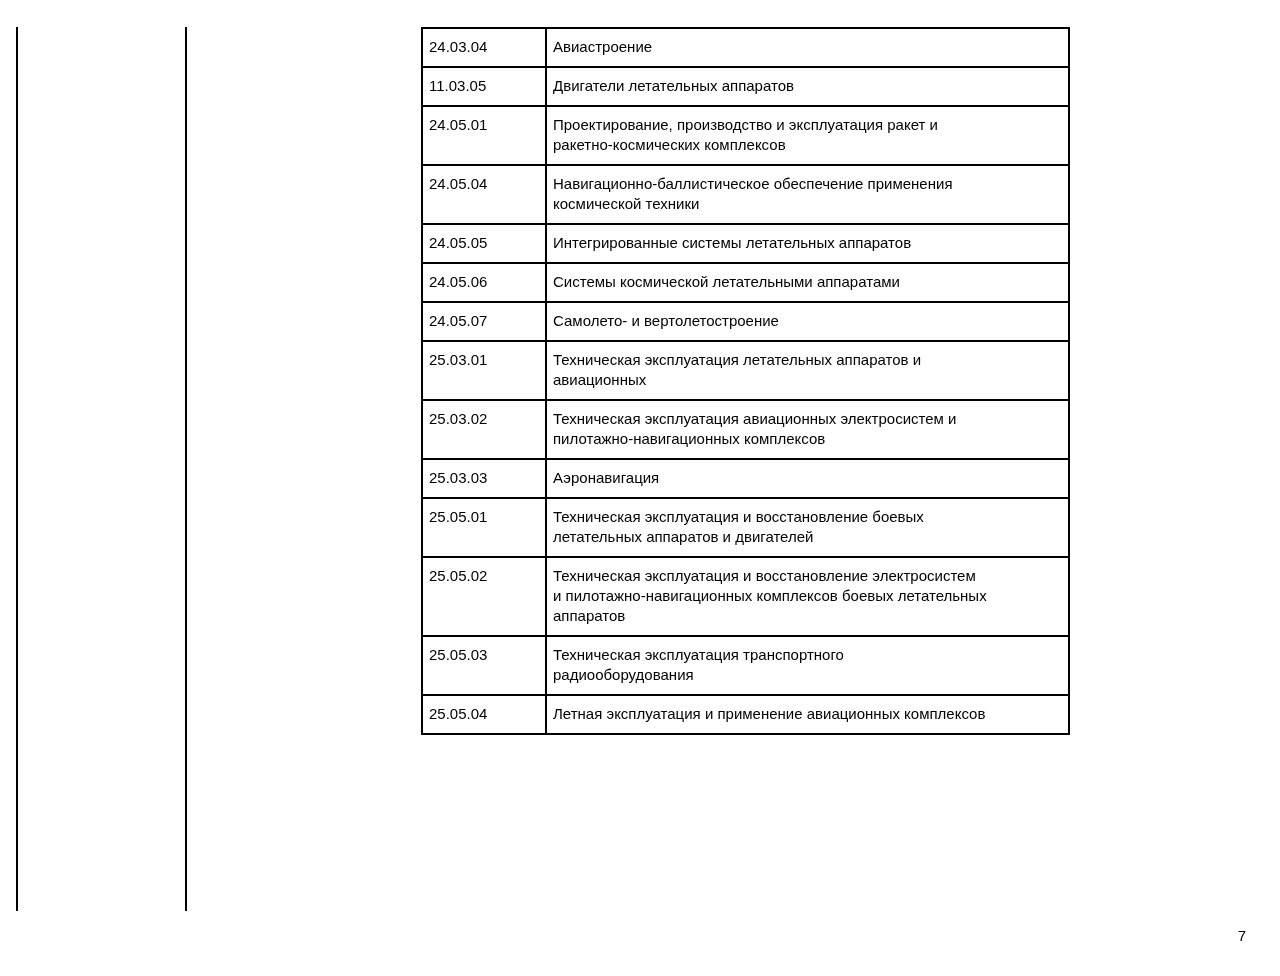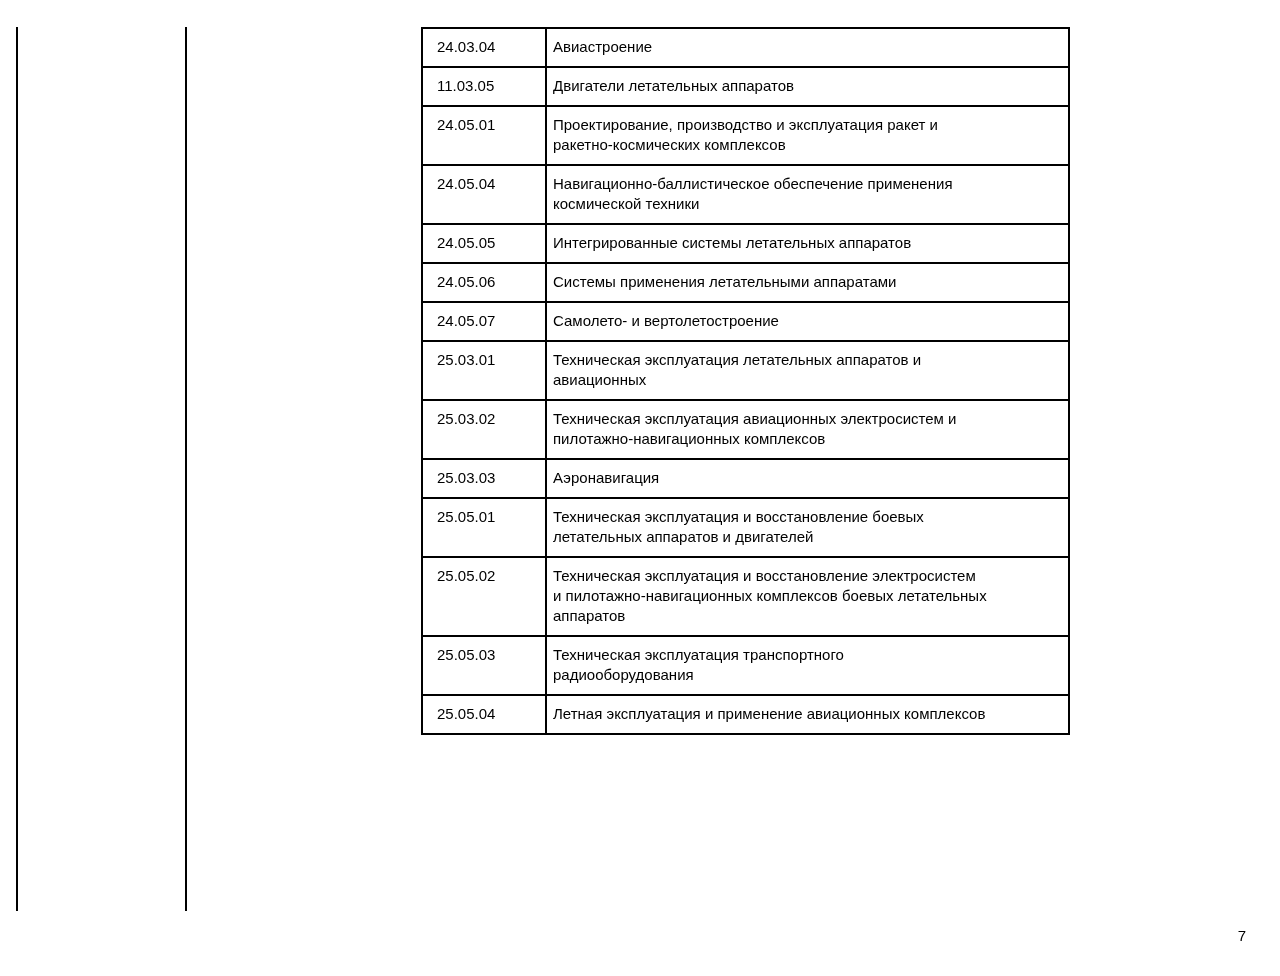--- a/index.html
+++ b/index.html
@@ -38,21 +38,21 @@
   table.spec-table td {
     border: 2px solid #000000;
     font-size: 15px;
     line-height: 20px;
     vertical-align: top;
     padding: 8px 8px 9px 6px;
     white-space: pre-line;
     overflow: hidden;
   }
   table.spec-table td.code-cell {
-    padding-left: 14px;
+    padding-left: 6px;
   }
   col.code-col { width: 124px; }
   col.name-col { width: 523px; }
 
   .page-number {
     position: absolute;
     left: 1200px;
     top: 928px;
     width: 46px;
     text-align: right;
@@ -96,21 +96,21 @@
 космической техники</td>
   </tr>
 
   <tr>
     <td class="code-cell">24.05.05</td>
     <td class="name-cell">Интегрированные системы летательных аппаратов</td>
   </tr>
 
   <tr>
     <td class="code-cell">24.05.06</td>
-    <td class="name-cell">Системы применения летательными аппаратами</td>
+    <td class="name-cell">Системы космической летательными аппаратами</td>
   </tr>
 
   <tr>
     <td class="code-cell">24.05.07</td>
     <td class="name-cell">Самолето- и вертолетостроение</td>
   </tr>
 
   <tr>
     <td class="code-cell">25.03.01</td>
     <td class="name-cell">Техническая эксплуатация летательных аппаратов и

